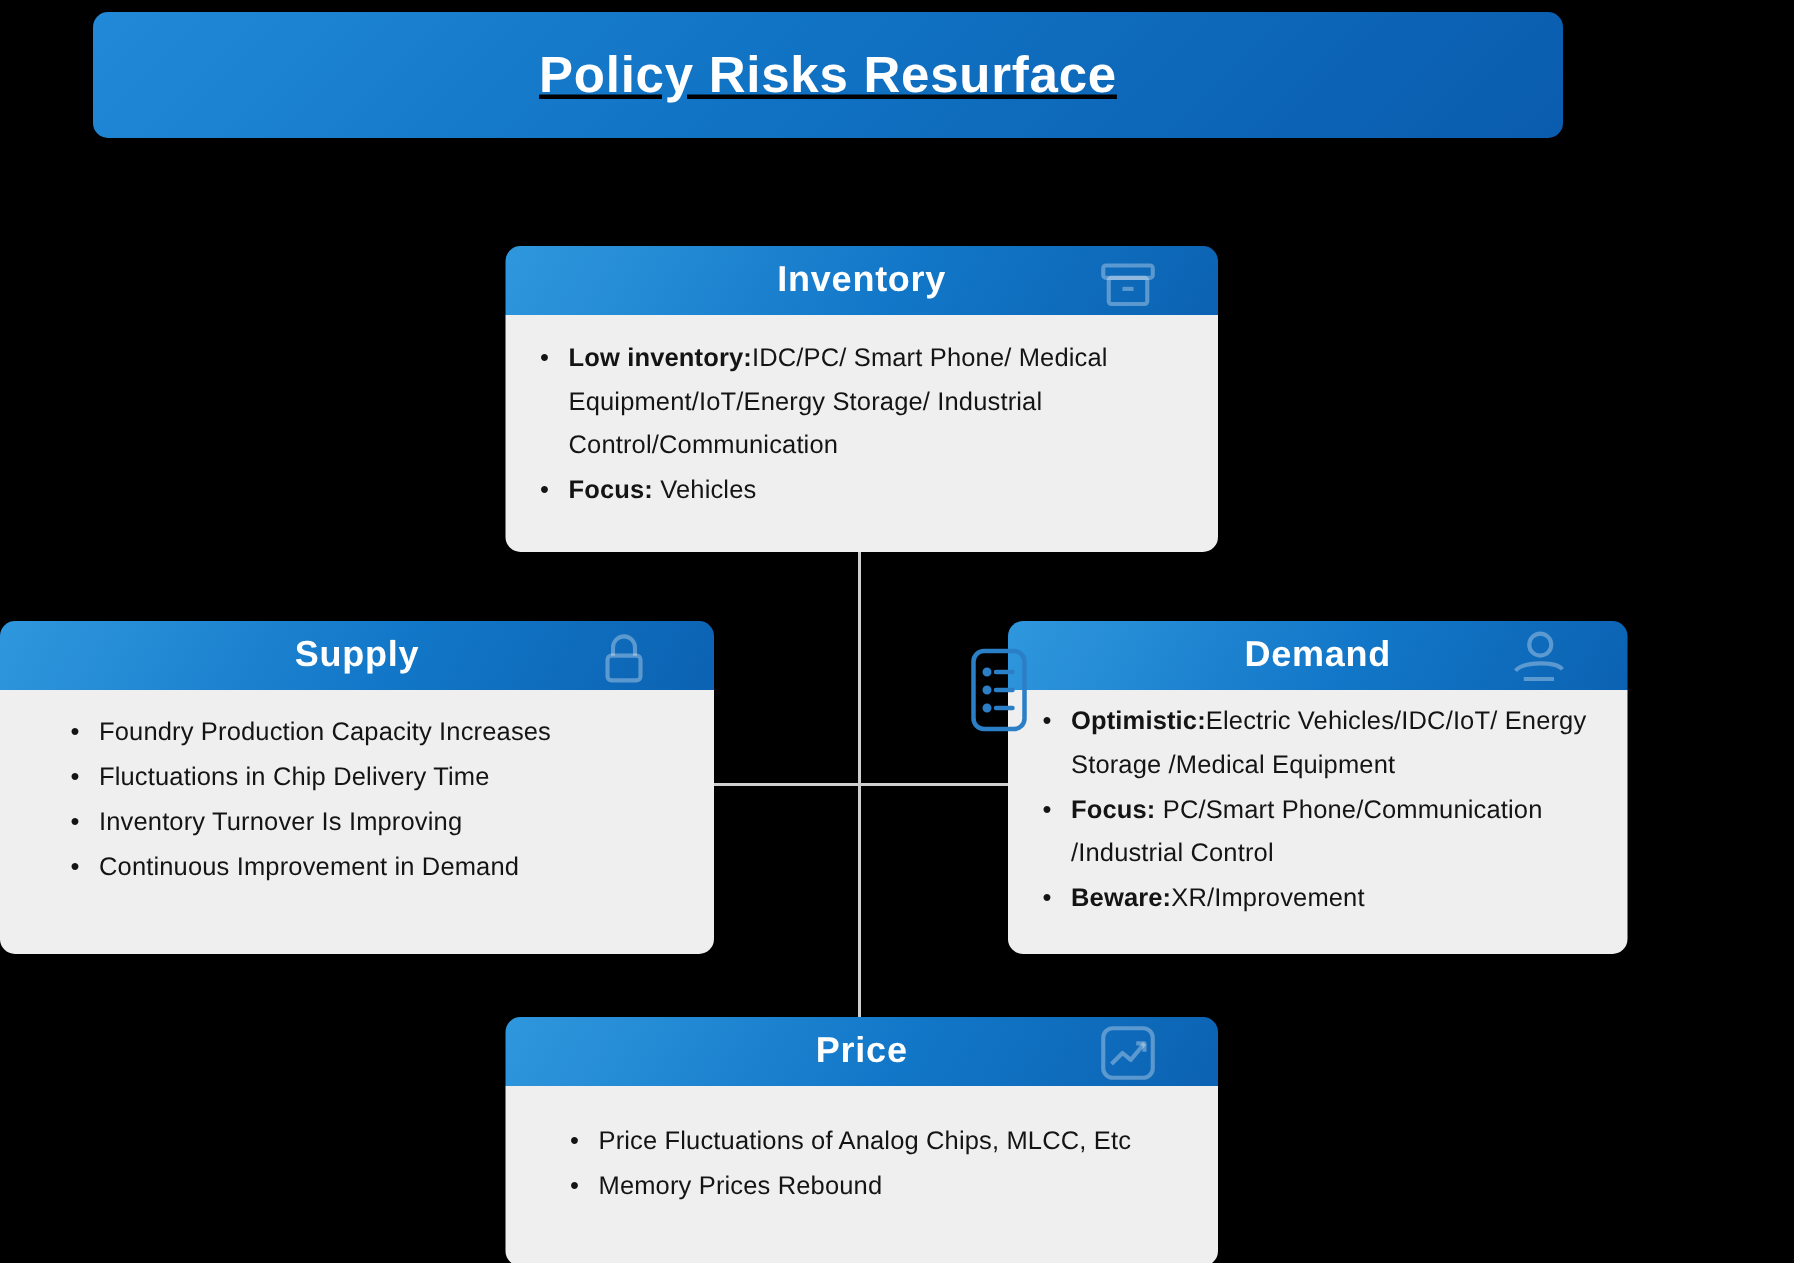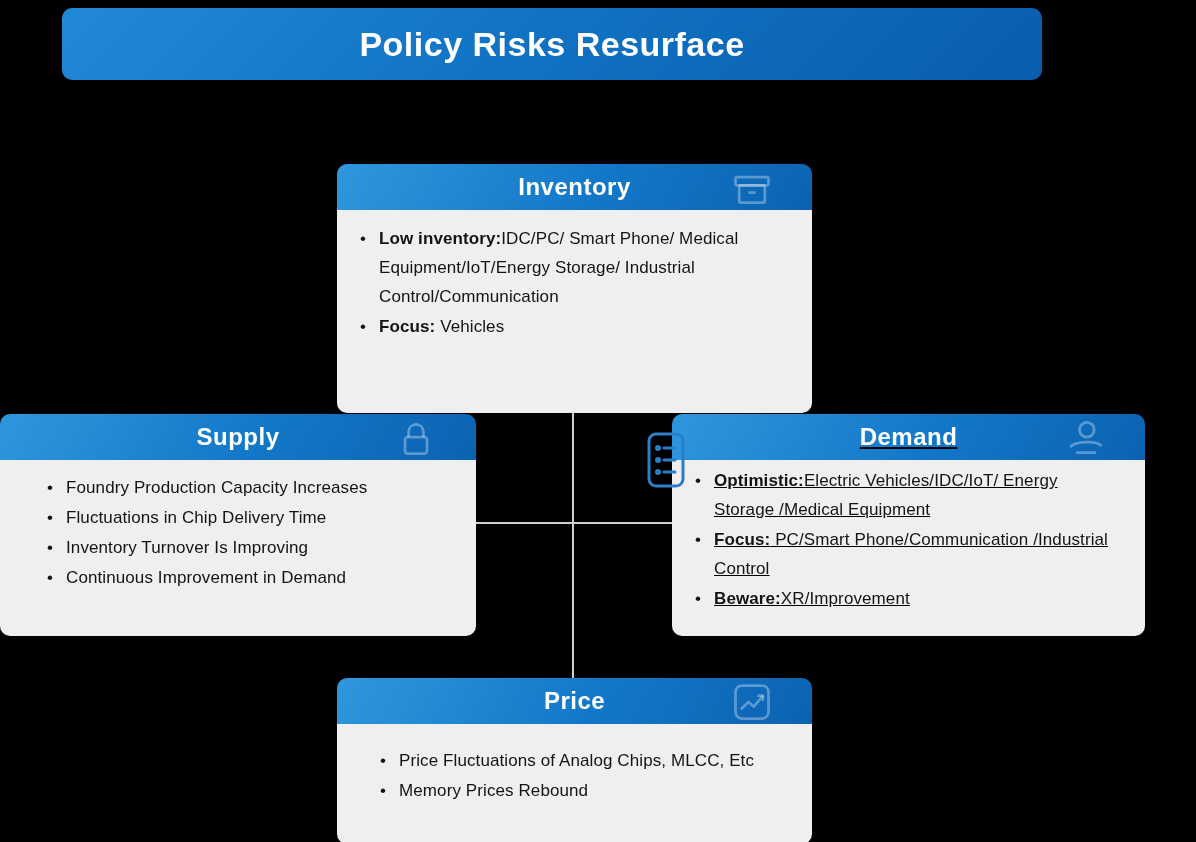--- a/index.html
+++ b/index.html
@@ -2,24 +2,25 @@
 <html><head>
 <meta charset="utf-8">
 <style>
   html,body{margin:0;padding:0;background:#000;}
   .canvas{
     position:relative;width:1196px;height:842px;background:#000;overflow:hidden;
     font-family:"Liberation Sans", sans-serif;
   }
   
   .banner{
-    position:absolute;left:62px;top:8px;width:980px;height:72px;border-radius:10px;
+    position:absolute;left:62px;top:8px;width:980px;height:84px;border-radius:10px;
     background:linear-gradient(135deg,#2189d8 0%,#1173c4 45%,#0a5cae 100%);
     display:flex;align-items:center;justify-content:center;
     box-shadow:0 2px 8px rgba(0,0,0,.45);
+    text-decoration:underline;
   }
   .banner-title{color:#fff;font-size:34px;font-weight:700;letter-spacing:.5px;}
   
   .connector{position:absolute;background:#cfcfcf;}
   .connector.v{left:572px;top:368px;width:2px;height:310px;}
   .connector.h{left:476px;top:522px;width:196px;height:2px;}
   
   .card{position:absolute;border-radius:10px;}
   .card-header{
     position:relative;height:46px;border-radius:10px 10px 0 0;
@@ -34,24 +35,24 @@
     padding:14px 24px 10px 16px;box-sizing:border-box;
   }
   .bullet{
     position:relative;padding-left:26px;color:#141414;font-size:17px;line-height:29px;
     letter-spacing:.1px;margin-bottom:1px;
   }
   .bullet::before{content:"\2022";position:absolute;left:7px;top:0;color:#141414;}
   .bullet .b{font-weight:700;}
   
   .card-inventory{left:337px;top:164px;width:475px;}
-  .card-inventory .card-body{height:203px;}
+  .card-inventory .card-body{height:158px;}
   .card-supply{left:0;top:414px;width:476px;}
   .card-supply .card-body{height:176px;padding-top:13px;padding-left:40px;}
-  .card-demand{left:672px;top:414px;width:473px;text-decoration:underline;}
+  .card-demand{left:672px;top:414px;width:413px;}
   .card-demand .card-body{height:176px;padding-top:6px;}
   .card-price{left:337px;top:678px;width:475px;}
   .card-price .card-body{height:120px;padding-top:22px;padding-left:36px;}
   
   .list-badge{position:absolute;left:642px;top:430px;width:48px;height:60px;}
   .list-badge svg{width:100%;height:100%;}
 </style>
 </head>
 <body>
 

